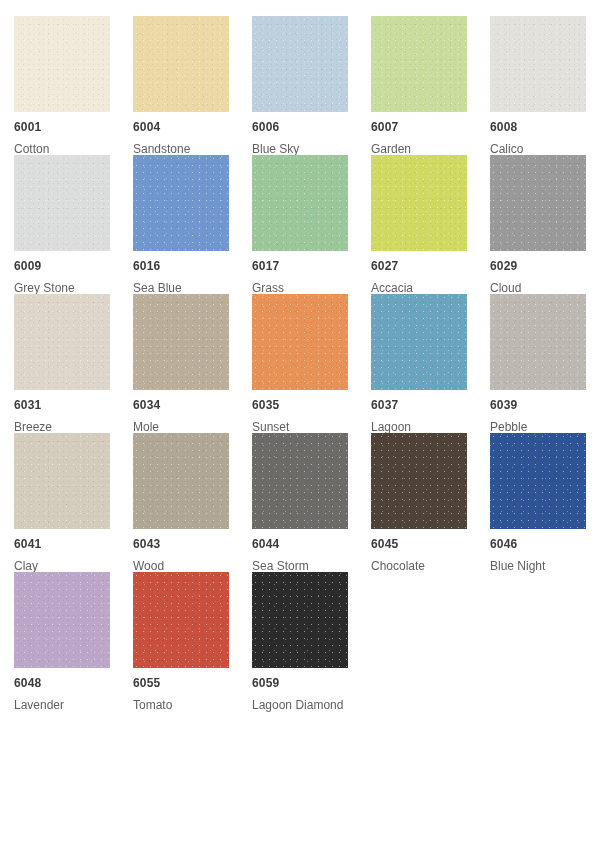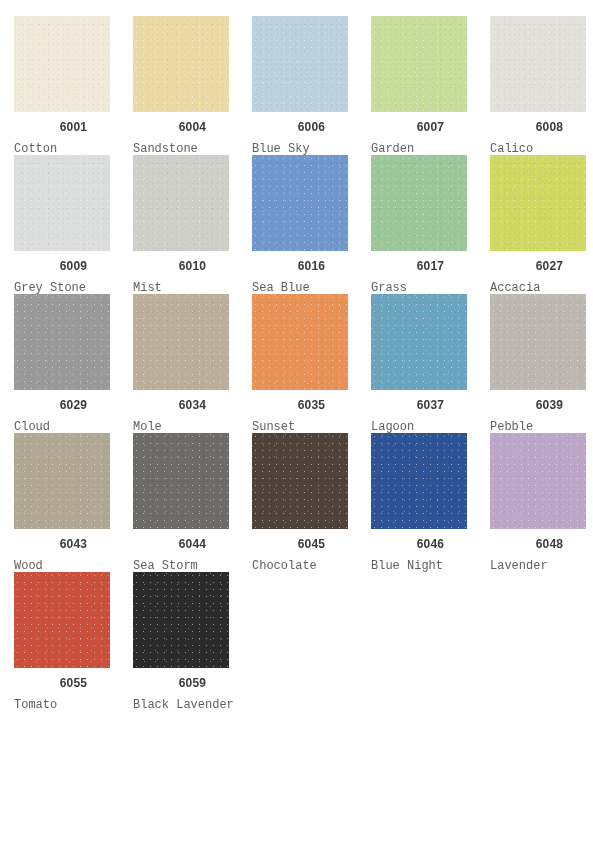--- a/index.html
+++ b/index.html
@@ -59,30 +59,28 @@
     background-size: 5px 5px, 11px 11px;
     background-position: 2px 1px, 6px 7px;
   }
   .swatch-code {
     margin-top: 8px;
     font-size: 12px;
     font-weight: bold;
     color: #3b3b3b;
     letter-spacing: 0.2px;
     line-height: 14px;
-    text-align: center;
   }
   .swatch-name {
     margin-top: 8px;
     font-size: 12px;
     font-weight: normal;
     color: #5f5f5f;
     line-height: 14px;
     white-space: nowrap;
-    font-family: Liberation Mono, monospace;
   }
 </style>
 </head>
 <body>
 
 <div id="palette-grid">
     <div class="swatch-cell">
       <div class="swatch-chip" title="Cotton" style="background-color: rgb(241, 233, 217);"></div>
       <div class="swatch-code">6001</div>
       <div class="swatch-name">Cotton</div>
@@ -106,65 +104,70 @@
       <div class="swatch-chip" title="Calico" style="background-color: rgb(227, 225, 220);"></div>
       <div class="swatch-code">6008</div>
       <div class="swatch-name">Calico</div>
     </div>
     <div class="swatch-cell">
       <div class="swatch-chip" title="Grey Stone" style="background-color: rgb(220, 221, 221);"></div>
       <div class="swatch-code">6009</div>
       <div class="swatch-name">Grey Stone</div>
     </div>
     <div class="swatch-cell">
-      <div class="swatch-chip" title="Mist" style="background-color: rgb(207, 207, 202);"></div>
-      <div class="swatch-code">6010</div>
-      <div class="swatch-name">Mist</div>
-    </div>
-    <div class="swatch-cell">
       <div class="swatch-chip" title="Sea Blue" style="background-color: rgb(112, 152, 207);"></div>
       <div class="swatch-code">6016</div>
       <div class="swatch-name">Sea Blue</div>
     </div>
     <div class="swatch-cell">
       <div class="swatch-chip" title="Grass" style="background-color: rgb(156, 199, 154);"></div>
       <div class="swatch-code">6017</div>
       <div class="swatch-name">Grass</div>
     </div>
     <div class="swatch-cell">
       <div class="swatch-chip" title="Accacia" style="background-color: rgb(208, 218, 98);"></div>
       <div class="swatch-code">6027</div>
       <div class="swatch-name">Accacia</div>
     </div>
     <div class="swatch-cell">
       <div class="swatch-chip" title="Cloud" style="background-color: rgb(154, 154, 154);"></div>
       <div class="swatch-code">6029</div>
       <div class="swatch-name">Cloud</div>
     </div>
     <div class="swatch-cell">
+      <div class="swatch-chip" title="Breeze" style="background-color: rgb(222, 214, 202);"></div>
+      <div class="swatch-code">6031</div>
+      <div class="swatch-name">Breeze</div>
+    </div>
+    <div class="swatch-cell">
       <div class="swatch-chip" title="Mole" style="background-color: rgb(187, 174, 154);"></div>
       <div class="swatch-code">6034</div>
       <div class="swatch-name">Mole</div>
     </div>
     <div class="swatch-cell">
       <div class="swatch-chip" title="Sunset" style="background-color: rgb(232, 146, 87);"></div>
       <div class="swatch-code">6035</div>
       <div class="swatch-name">Sunset</div>
     </div>
     <div class="swatch-cell">
       <div class="swatch-chip" title="Lagoon" style="background-color: rgb(107, 164, 190);"></div>
       <div class="swatch-code">6037</div>
       <div class="swatch-name">Lagoon</div>
     </div>
     <div class="swatch-cell">
       <div class="swatch-chip" title="Pebble" style="background-color: rgb(189, 184, 178);"></div>
       <div class="swatch-code">6039</div>
       <div class="swatch-name">Pebble</div>
     </div>
     <div class="swatch-cell">
+      <div class="swatch-chip" title="Clay" style="background-color: rgb(212, 205, 190);"></div>
+      <div class="swatch-code">6041</div>
+      <div class="swatch-name">Clay</div>
+    </div>
+    <div class="swatch-cell">
       <div class="swatch-chip" title="Wood" style="background-color: rgb(176, 167, 149);"></div>
       <div class="swatch-code">6043</div>
       <div class="swatch-name">Wood</div>
     </div>
     <div class="swatch-cell">
       <div class="swatch-chip" title="Sea Storm" style="background-color: rgb(109, 107, 104);"></div>
       <div class="swatch-code">6044</div>
       <div class="swatch-name">Sea Storm</div>
     </div>
     <div class="swatch-cell">
@@ -183,15 +186,15 @@
       <div class="swatch-name">Lavender</div>
     </div>
     <div class="swatch-cell">
       <div class="swatch-chip" title="Tomato" style="background-color: rgb(200, 80, 60);"></div>
       <div class="swatch-code">6055</div>
       <div class="swatch-name">Tomato</div>
     </div>
     <div class="swatch-cell">
       <div class="swatch-chip" title="Black Diamond" style="background-color: rgb(43, 43, 43);"></div>
       <div class="swatch-code">6059</div>
-      <div class="swatch-name">Black Lavender</div>
+      <div class="swatch-name">Lagoon Diamond</div>
     </div>
   </div>
 
 </body></html>

